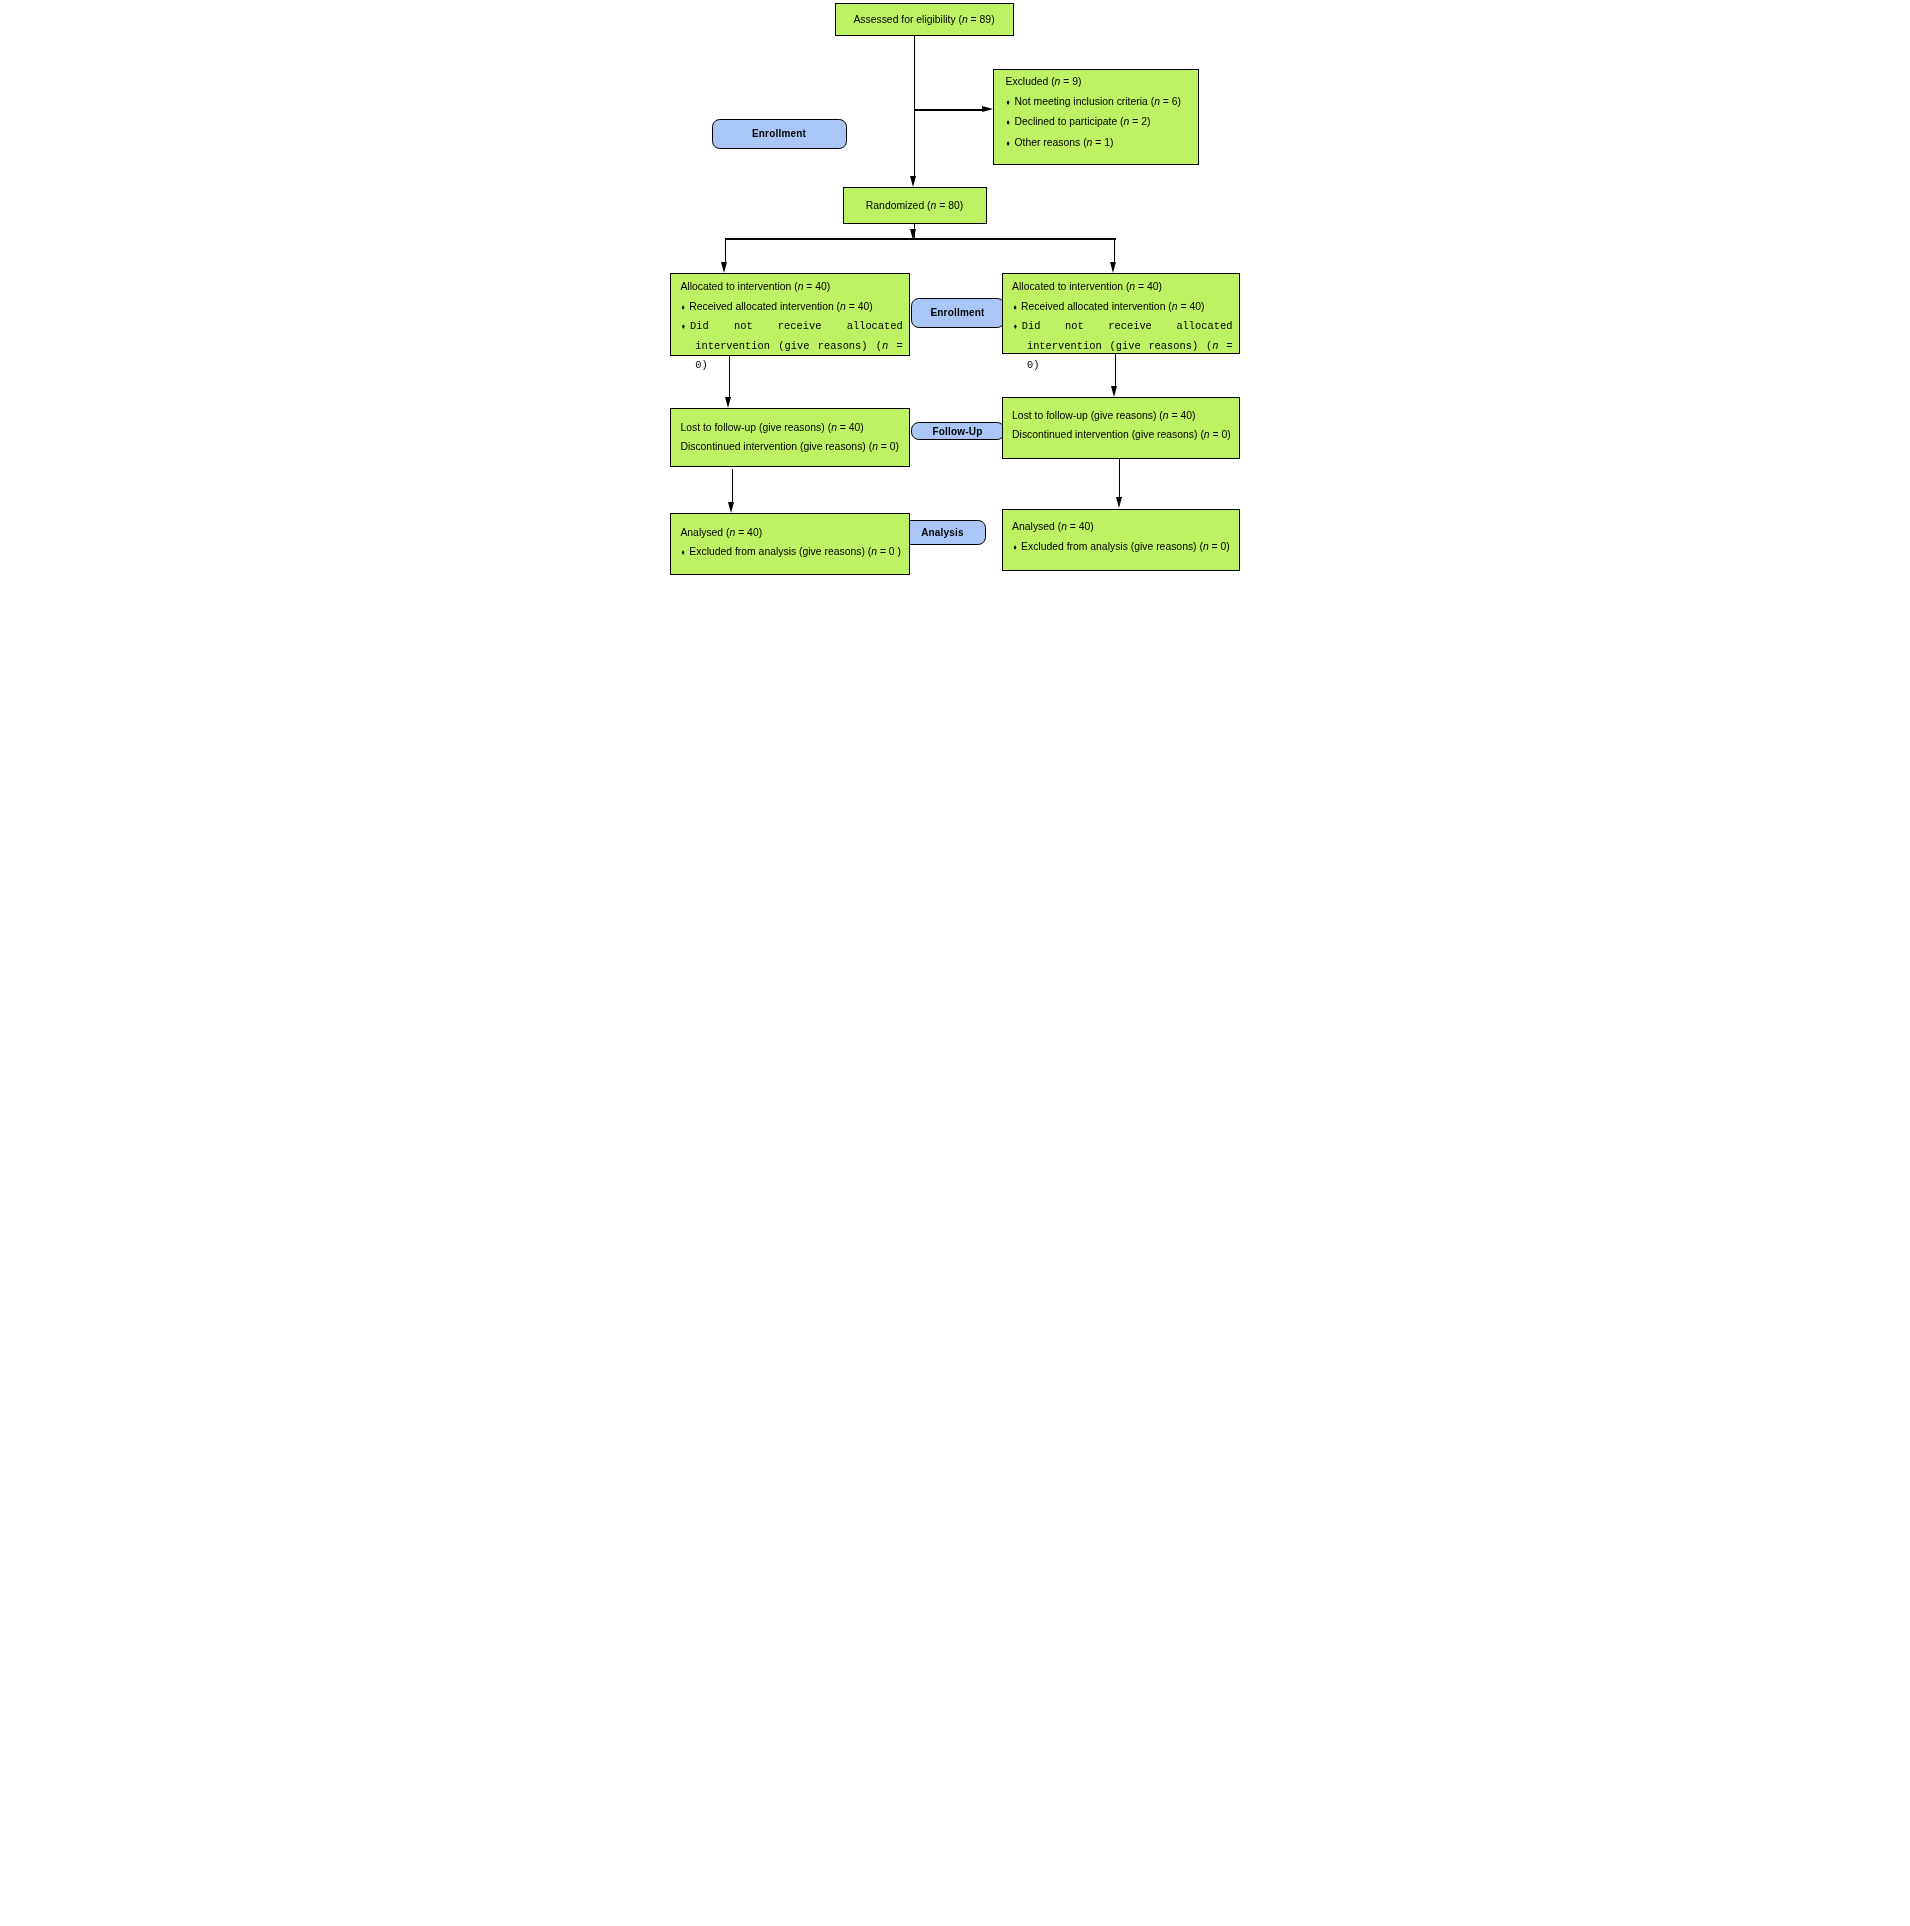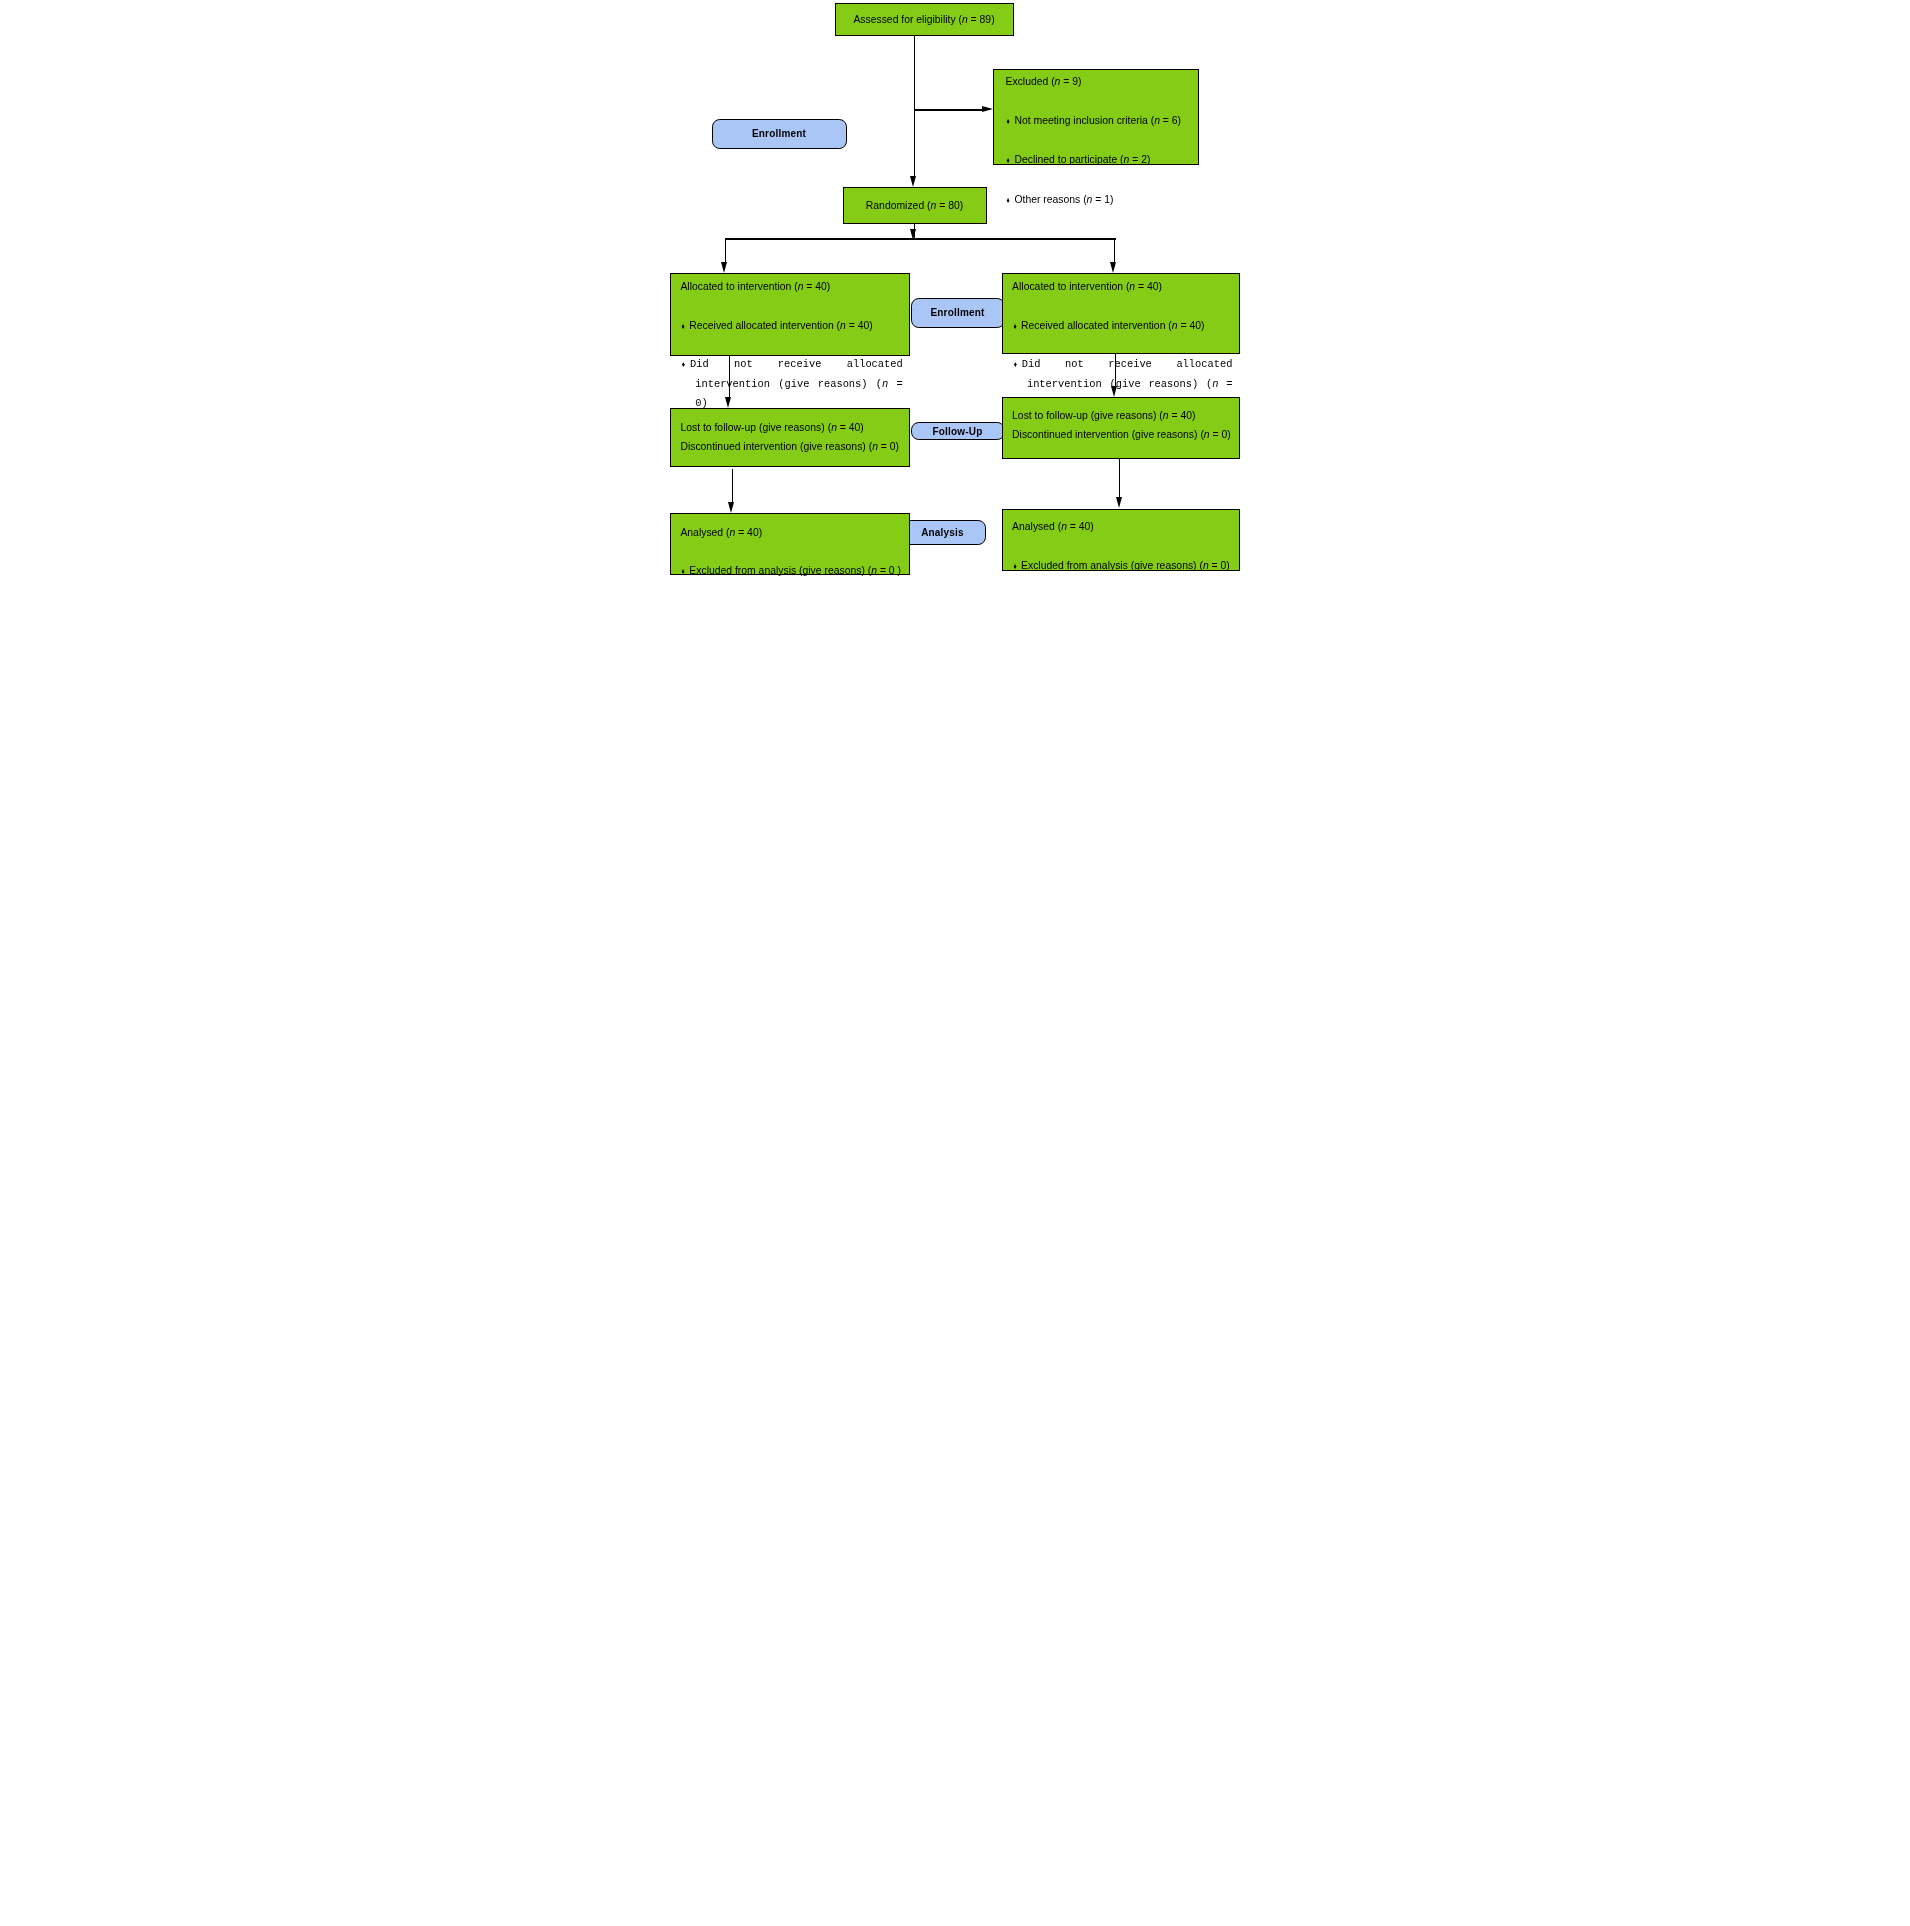--- a/index.html
+++ b/index.html
@@ -18,42 +18,41 @@
     width:573px;
     height:578px;
     margin:0 auto;
     background:#ffffff;
     overflow:hidden;
   }
   
   .box{
     position:absolute;
     border:1.7px solid var(--line-color);
-    background:#84cc16;
+    background:#bef264;
     box-sizing:border-box;
     font-size:10.4px;
     line-height:19.5px;
   }
   .box.center{
     display:flex;
     align-items:center;
     justify-content:center;
     text-align:center;
   }
   .box .content{
     padding-left:9.6px;
     padding-right:6px;
   }
   .box.excluded .content{padding-left:12px;}
   .line{white-space:normal;}
   .line.justify{text-align:justify;font-family:Liberation Mono, monospace;}
   .bulleted{
     padding-left:14.8px;
     text-indent:-14px;
-    margin-top:19px;
   }
   .bullet{
     display:inline-block;
     text-indent:0;
     font-size:8.3px;
     margin-right:3.9px;
     transform:scaleX(.75);
   }
   
   .stage{

